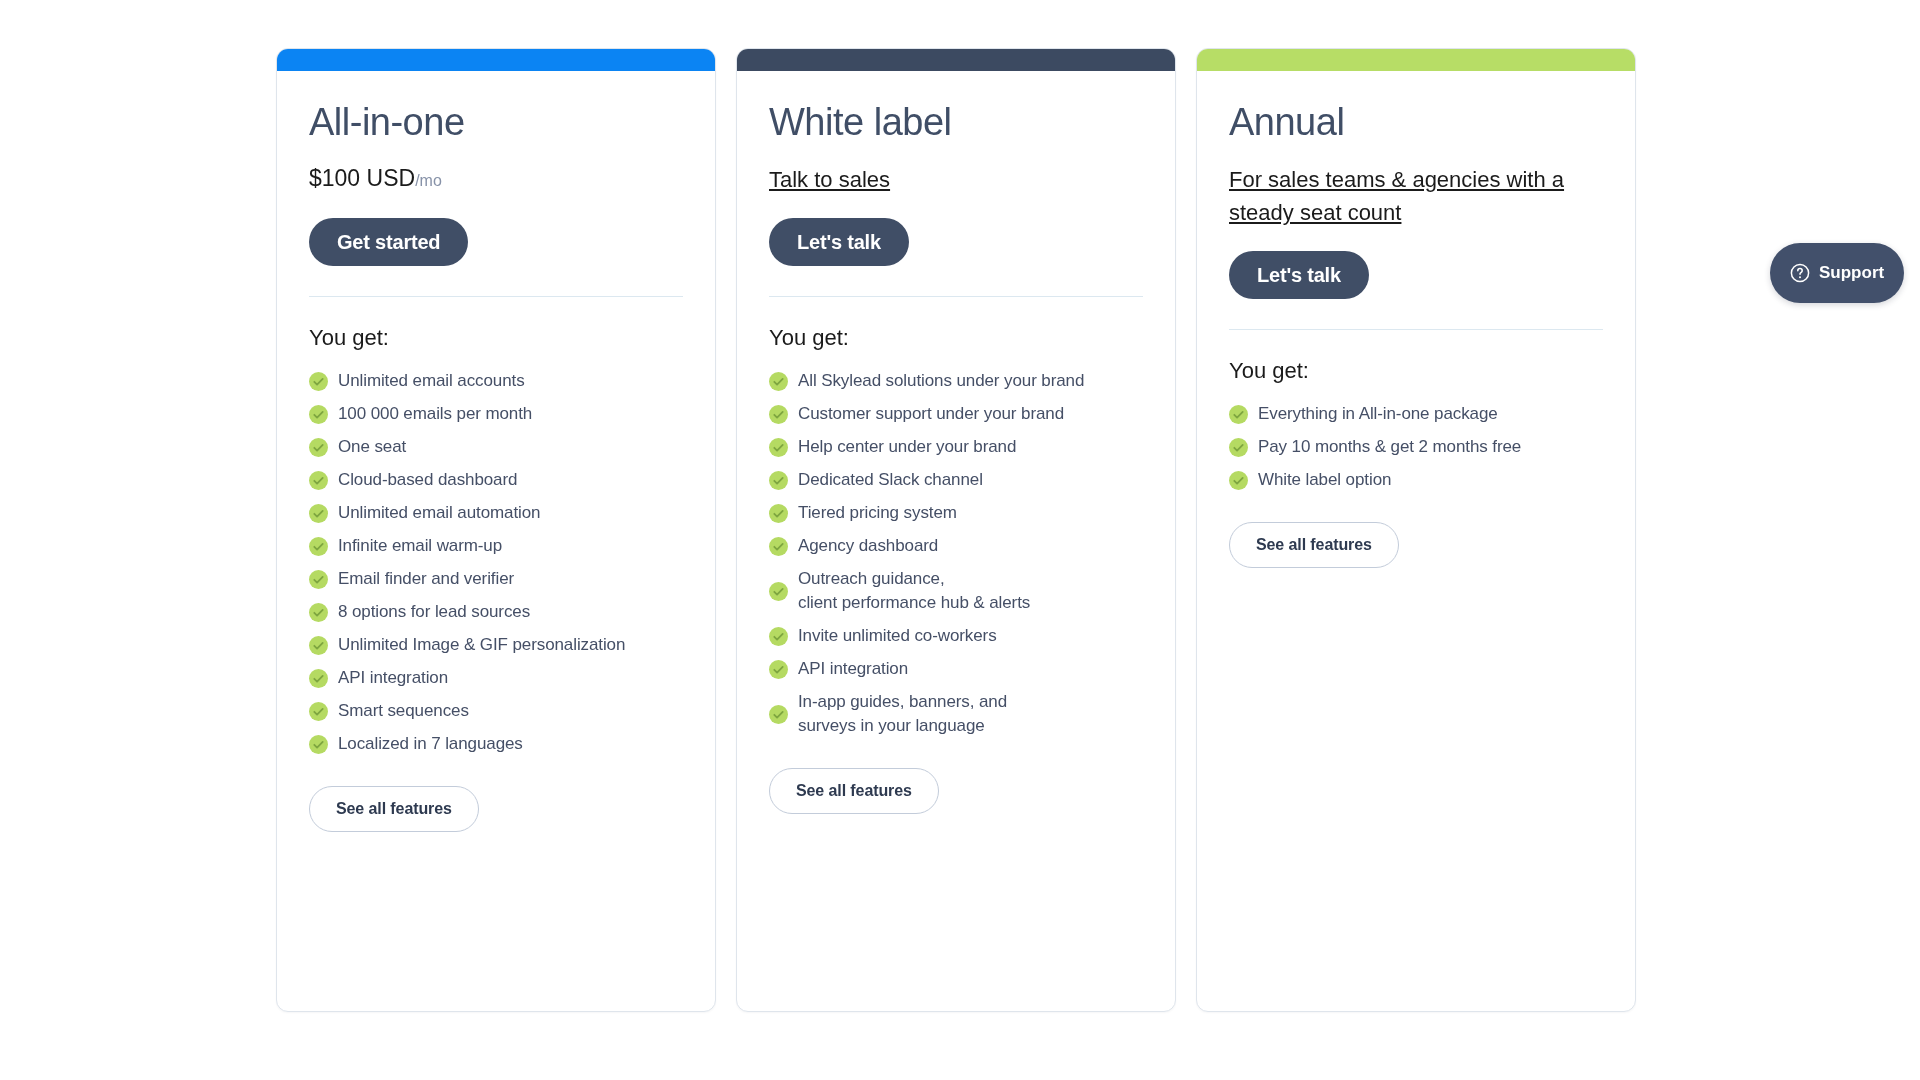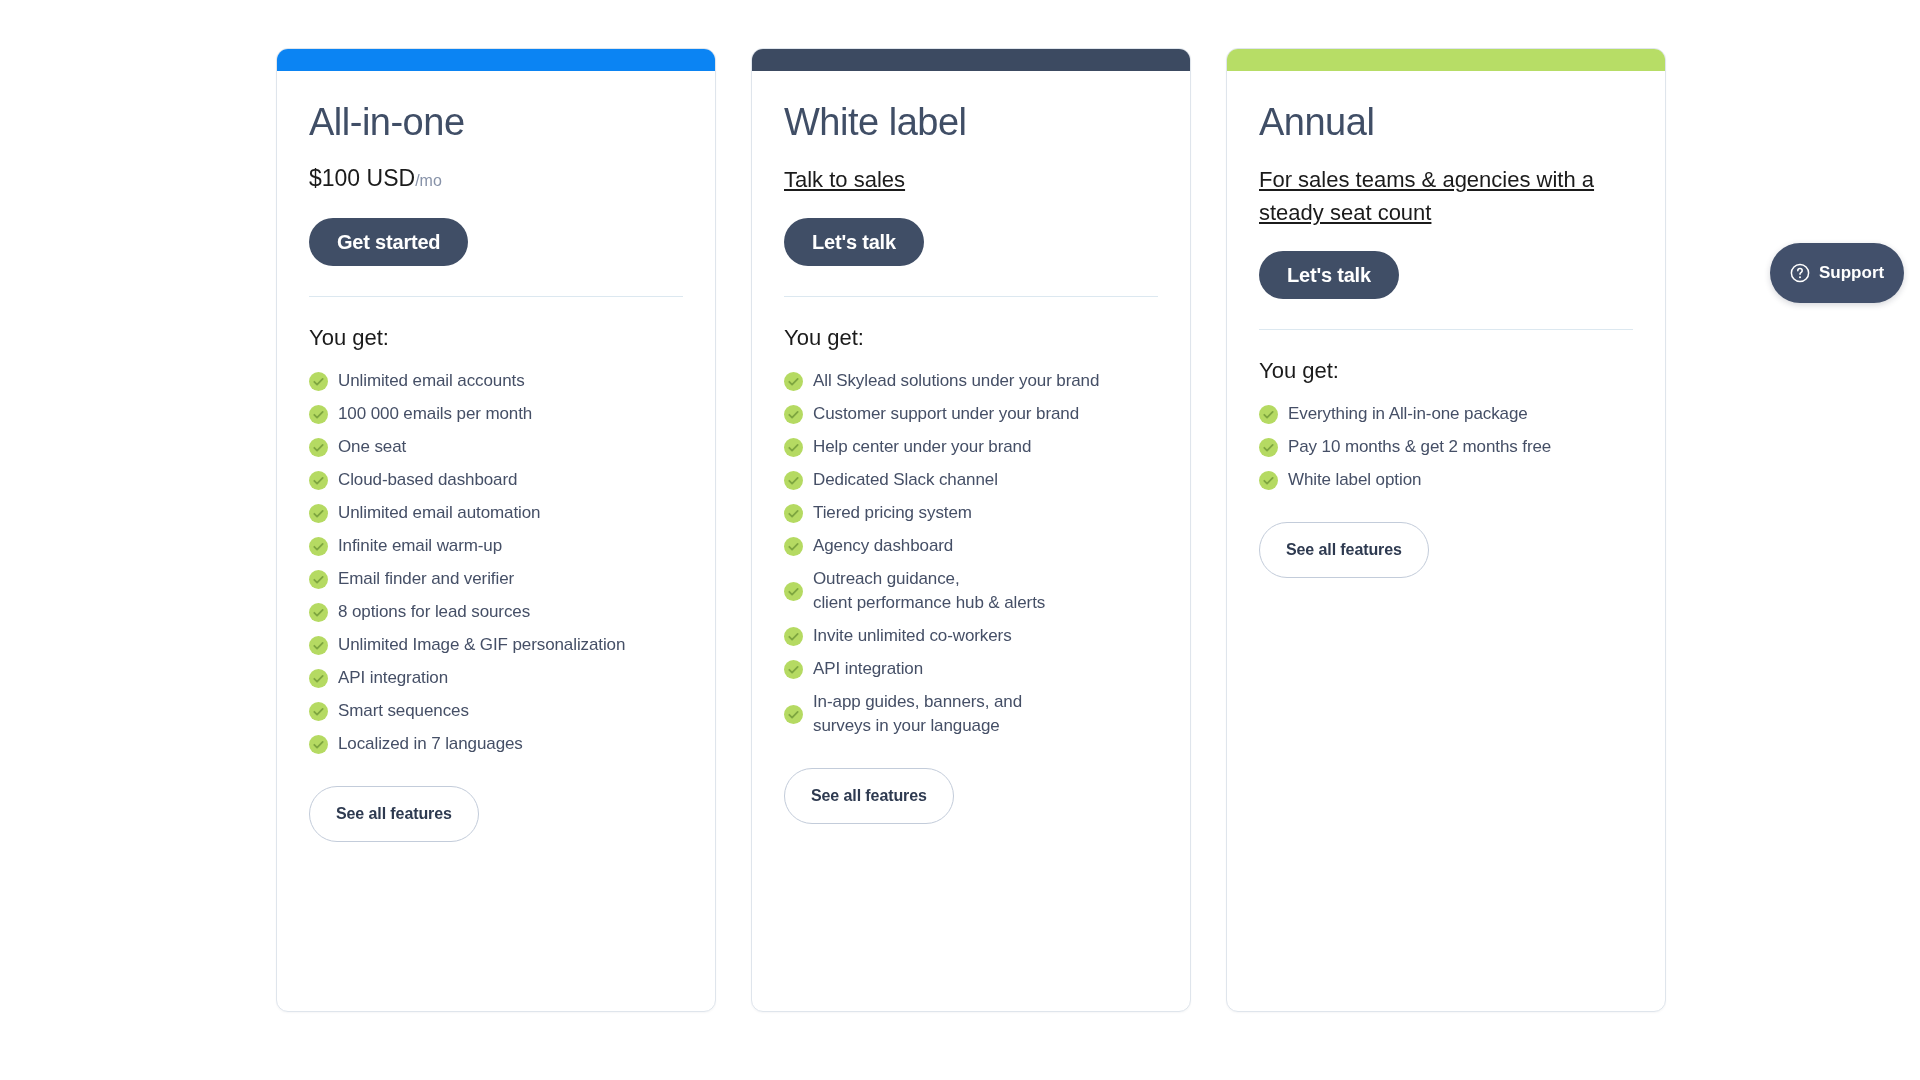--- a/index.html
+++ b/index.html
@@ -19,21 +19,21 @@
     height: 1080px;
     background: #ffffff;
   }
 
   .cards-row {
     position: absolute;
     top: 48px;
     left: 276px;
     display: flex;
     align-items: center;
-    gap: 35px;
+    gap: 20px;
   }
 
   .card {
     width: 440px;
     background: #ffffff;
     border: 1px solid #dfe5ec;
     border-radius: 12px;
     overflow: hidden;
     display: flex;
     flex-direction: column;
@@ -158,21 +158,21 @@
     justify-content: center;
     align-self: flex-start;
     background: #ffffff;
     color: #2e3a50;
     border: 1px solid #c3ccda;
     border-radius: 999px;
     font-family: "Liberation Sans", sans-serif;
     font-size: 16px;
     font-weight: bold;
     padding: 0 26px;
-    height: 56px;
+    height: 46px;
     margin-top: 30px;
     cursor: pointer;
     letter-spacing: -0.1px;
   }
 
   .card-1 .card-body { min-height: 940px; }
   .card-2 .card-body { min-height: 940px; }
   .card-3 .card-body { min-height: 940px; }
 
   .support-btn {

